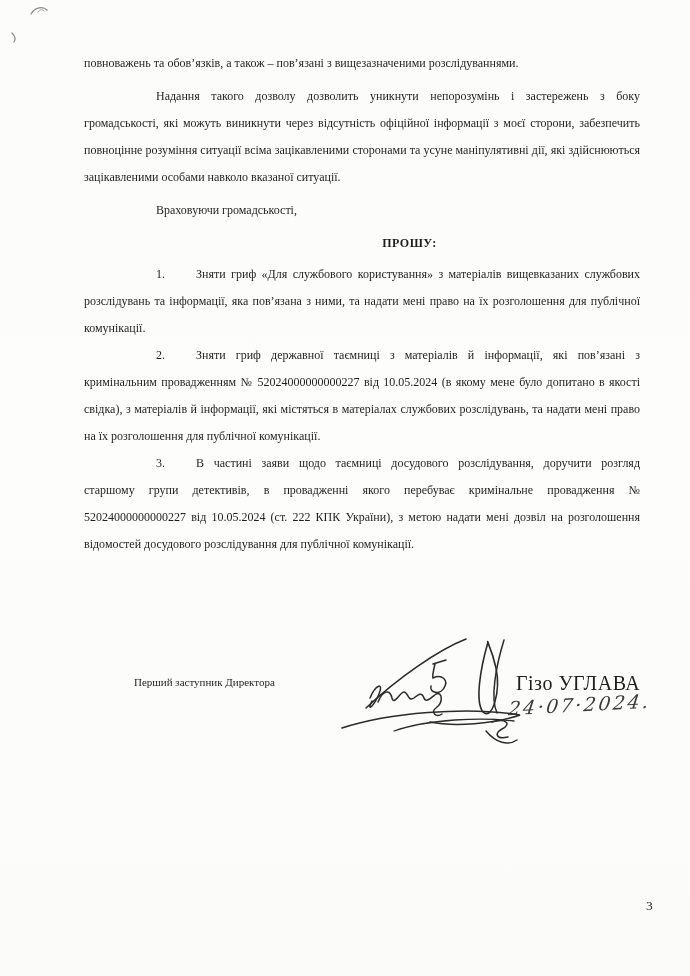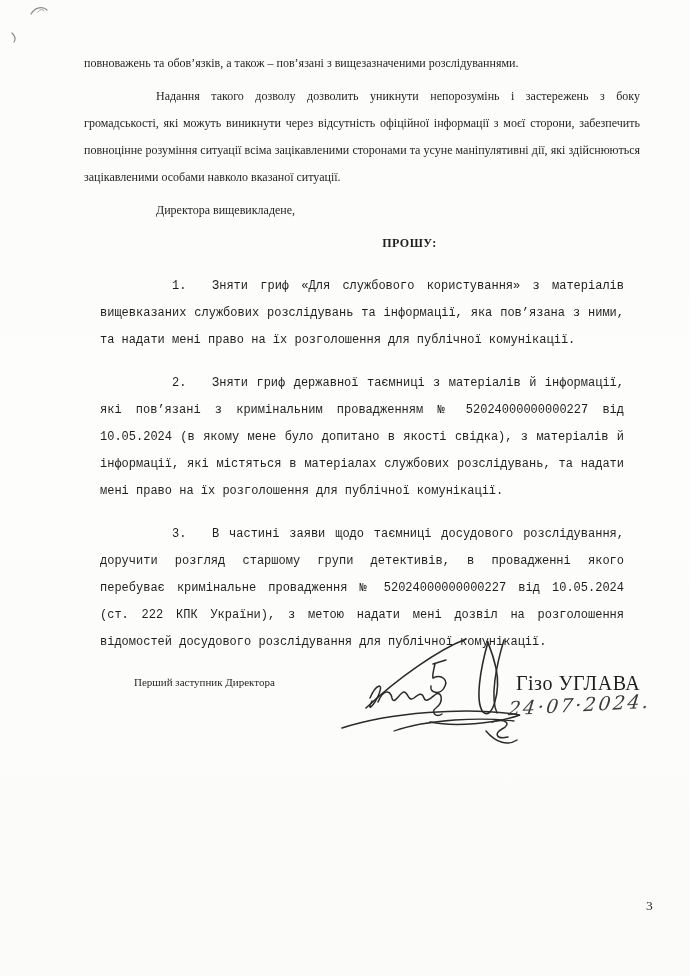--- a/index.html
+++ b/index.html
@@ -39,23 +39,22 @@
   }
   .request-heading {
     margin: 2px 0 4px 0;
     padding-left: 95px;
     text-align: right;
     text-align-last: center;
     font-weight: bold;
     letter-spacing: 0.5px;
   }
   .item {
-    margin: 16px;
+    margin: 0;
     text-indent: 72px;
-    font-family: Liberation Mono, monospace;
   }
   .item .item-num {
     display: inline-block;
     width: 40px;
     text-indent: 0;
   }
   .sig-title {
     position: absolute;
     left: 134px;
     top: 676px;
@@ -117,21 +116,21 @@
     <path d="M12 33 C15 36 16 39 14 42" fill="none" stroke="#8a8a8a" stroke-width="1.2" stroke-linecap="round"></path>
   </svg>
 
   <div class="body-text">
 
     <p class="para no-indent">повноважень та обов’язків, а також – пов’язані з вищезазначеними розслідуваннями.</p>
 
 
     <p class="para">Надання такого дозволу дозволить уникнути непорозумінь і застережень з боку громадськості, які можуть виникнути через відсутність офіційної інформації з моєї сторони, забезпечить повноцінне розуміння ситуації всіма зацікавленими сторонами та усуне маніпулятивні дії, які здійснюються зацікавленими особами навколо вказаної ситуації.</p>
 
-    <p class="para">Директора вищевикладене,</p>
+    <p class="para">Враховуючи громадськості,</p>
 
     <p class="request-heading">ПРОШУ:</p>
 
     <p class="item">
       <span class="item-num">1.</span><span>Зняти гриф «Для службового користування» з матеріалів вищевказаних службових розслідувань та інформації, яка пов’язана з ними, та надати мені право на їх розголошення для публічної комунікації.</span>
     </p>
 
     <p class="item">
       <span class="item-num">2.</span><span>Зняти гриф державної таємниці з матеріалів й інформації, які пов’язані з кримінальним провадженням № 52024000000000227 від 10.05.2024 (в якому мене було допитано в якості свідка), з матеріалів й інформації, які містяться в матеріалах службових розслідувань, та надати мені право на їх розголошення для публічної комунікації.</span>
     </p>

